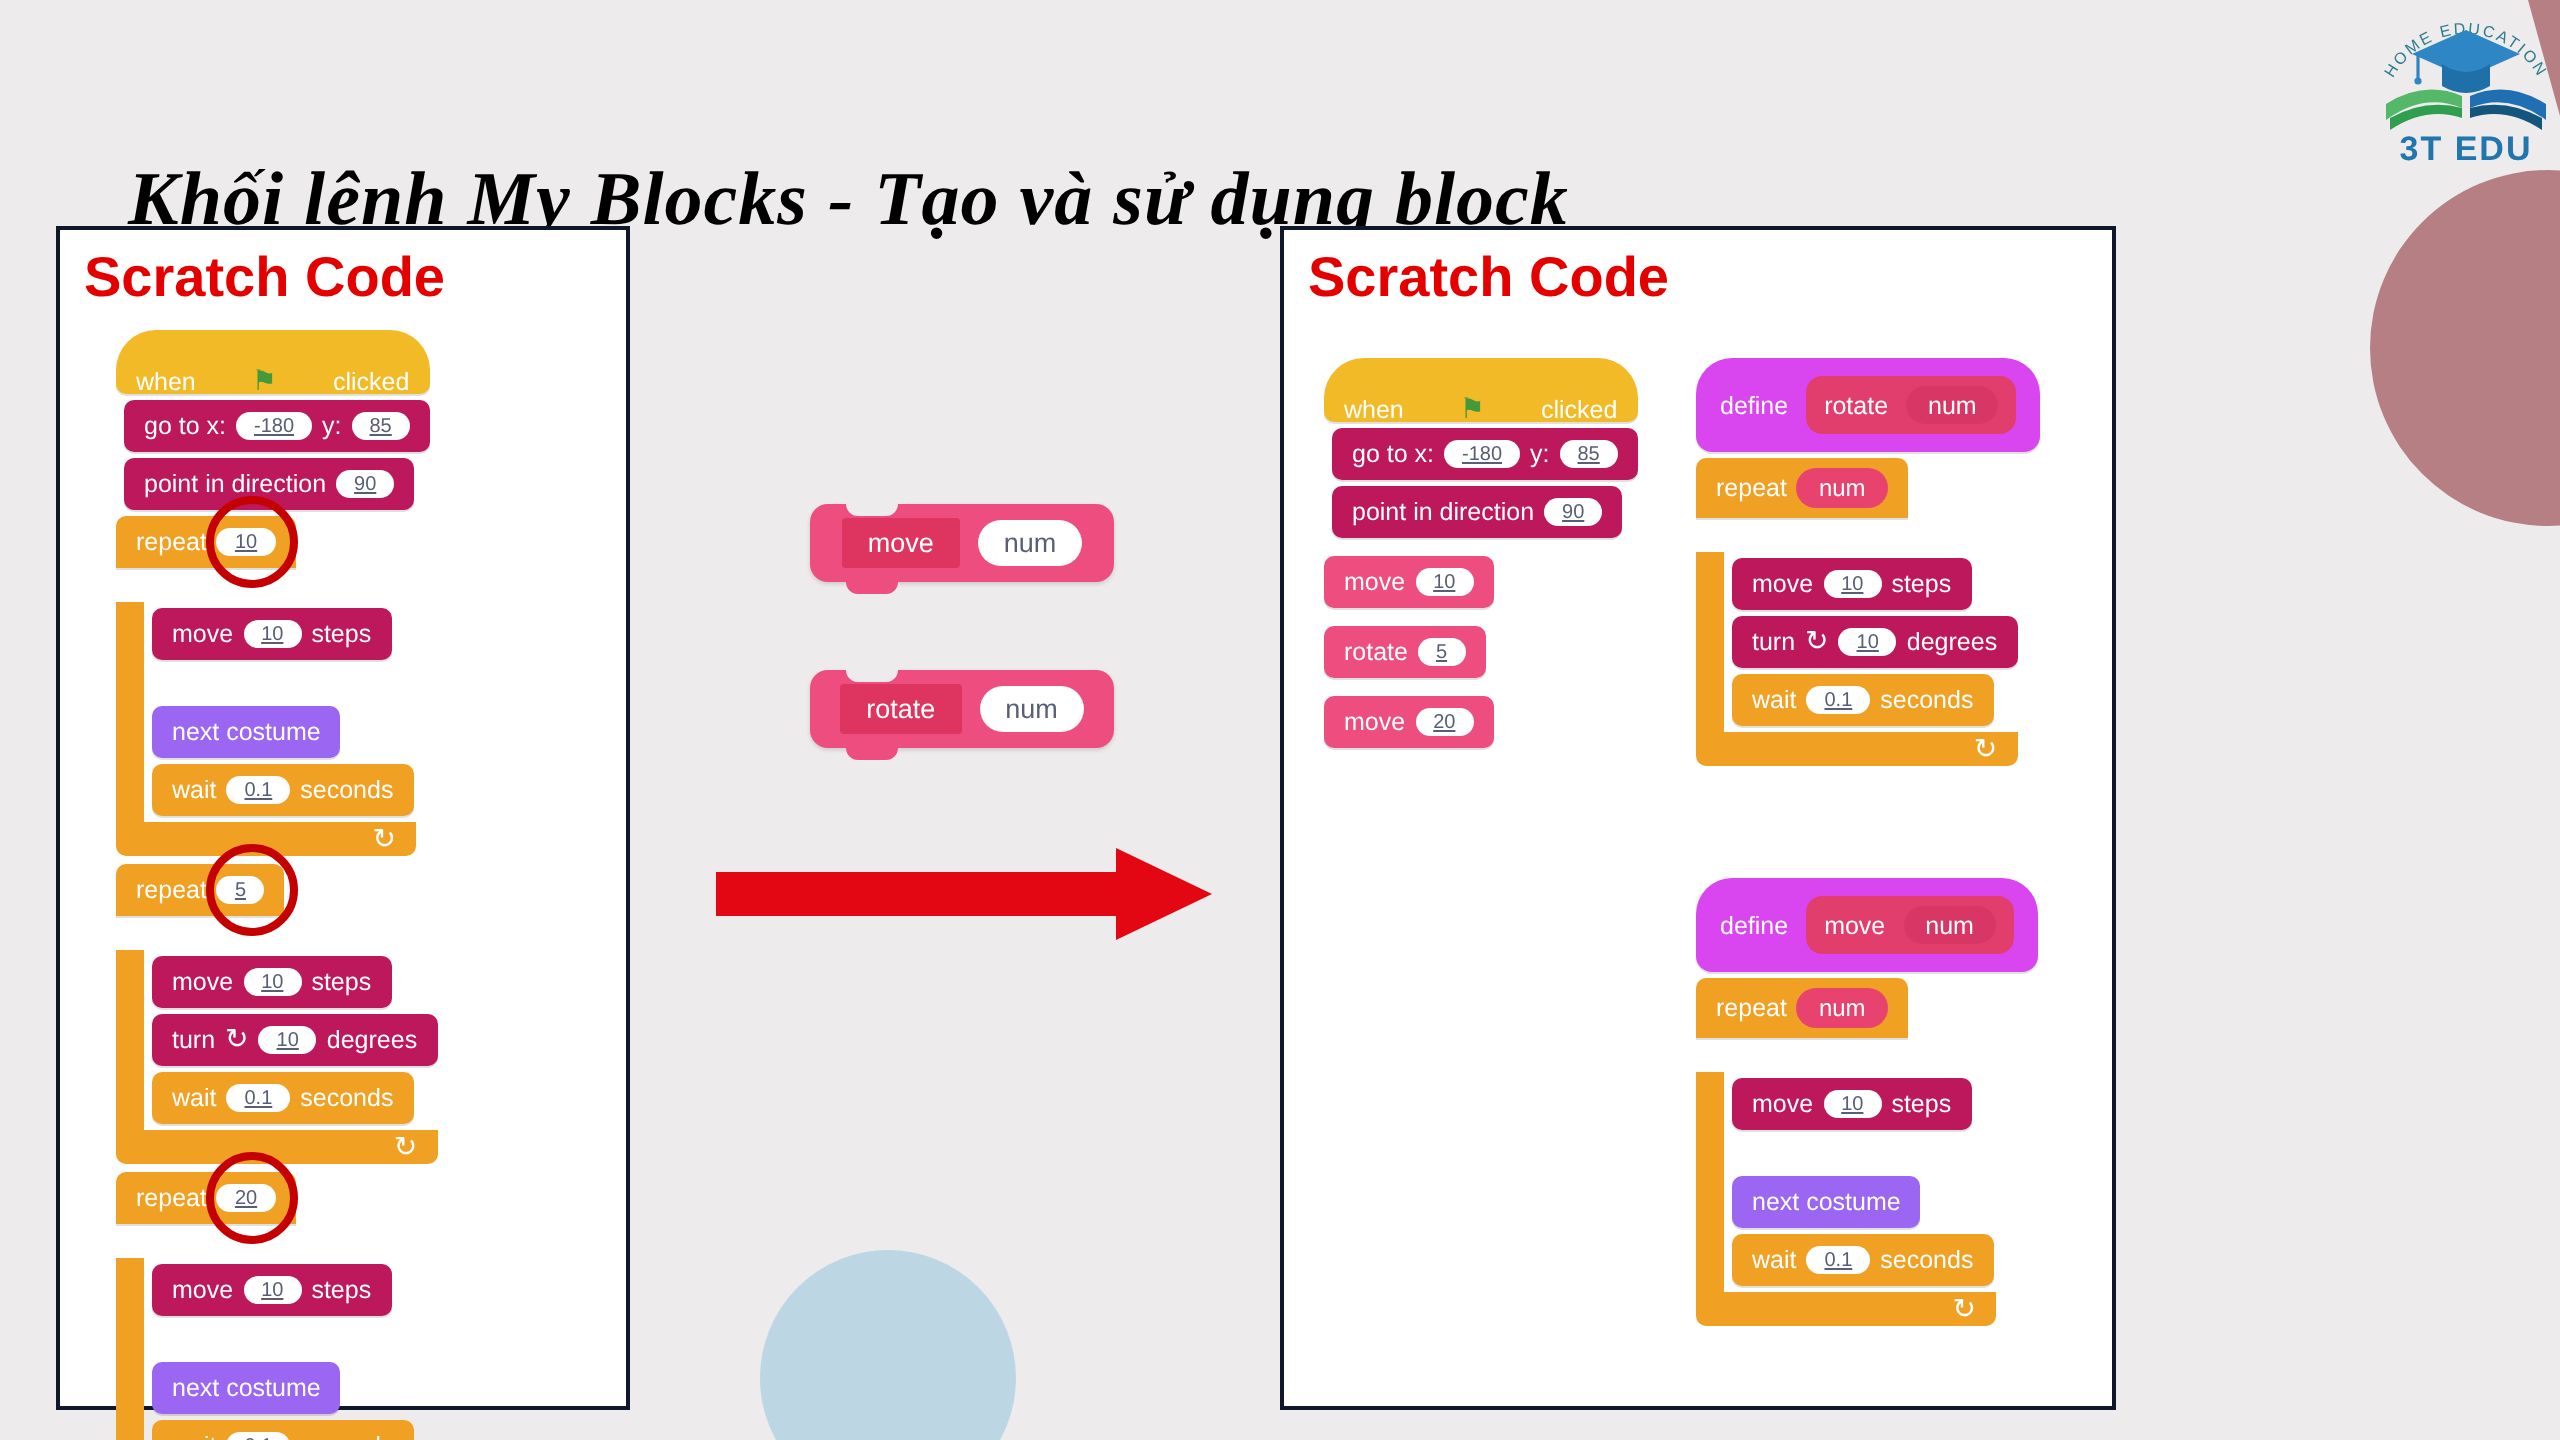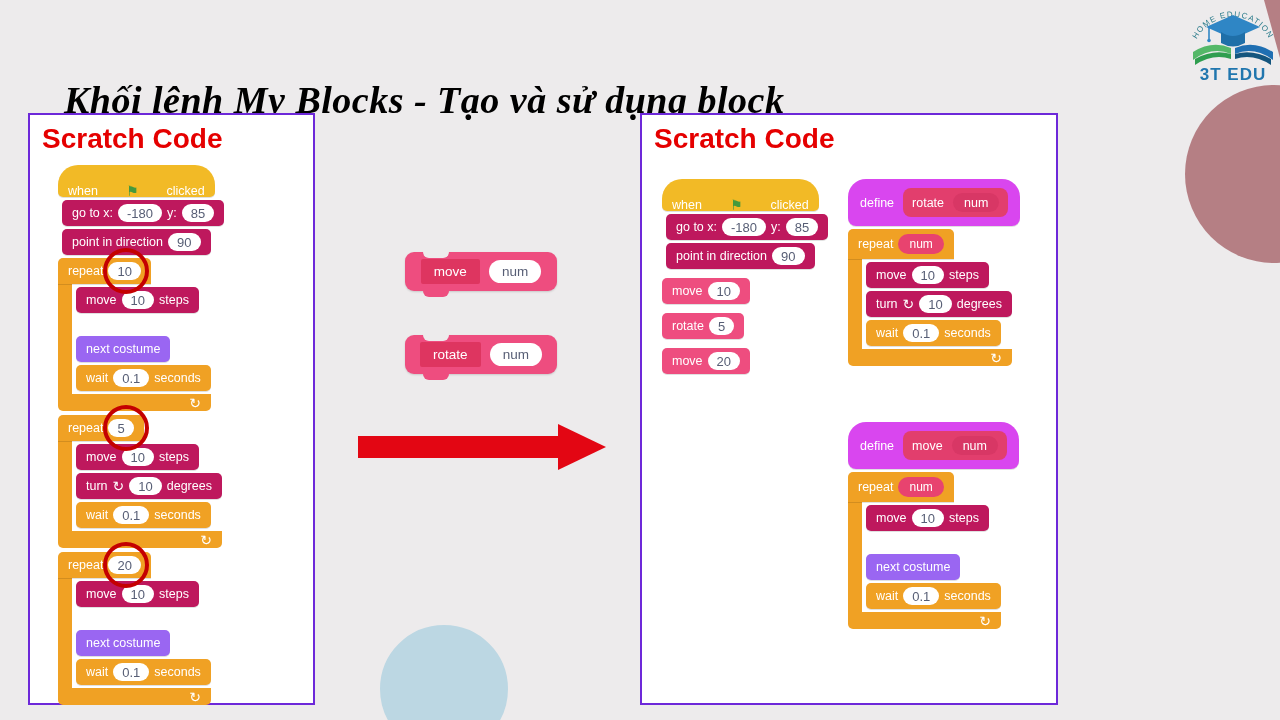--- a/index.html
+++ b/index.html
@@ -14,40 +14,40 @@
     border-radius:50%; background:#b57f84; }
   .corner-mauve { position:absolute; right:0; top:0; width:16px; height:58px;
     background:#b57f84; clip-path:polygon(0 0,100% 0,100% 100%); }
   .ring-blue { position:absolute; left:380px; top:625px; width:72px; height:72px;
     border:64px solid #bcd7e3; border-radius:50%; }
   
   .main-title { position:absolute; left:64px; top:58px;
     font-family:"Liberation Serif", serif; font-style:italic; font-weight:bold;
     font-size:38px; color:#000000; letter-spacing:0.5px;margin-top:20px; }
   
-  .panel { position:absolute; background:#ffffff; border:2px solid #6d28d9; }
+  .panel { position:absolute; background:#ffffff; border:2px solid #0f172a; }
   .panel-header { color:#e50000; font-weight:bold; font-size:28px; margin:8px 0 8px 12px; }
   .stack { display:flex; flex-direction:column; align-items:flex-start; }
   
   .blk { display:flex; align-items:center; gap:5px; height:26px; padding:0 10px;
     border-radius:5px; color:#fff; font-size:12.5px; width:max-content;
     margin-bottom:3px; box-shadow:0 1px 0 rgba(0,0,0,0.12); position:relative; }
   .evt { background:#f2ba26; }
   .mot { background:#be185d; }
   .ctl { background:#f0a124; }
   .lks { background:#9a66f2;margin-top:20px; }
   .myb { background:#ee4d7f; }
   .hat { border-radius:20px 20px 5px 5px; height:32px; padding-top:20px;gap:28px; }
   .pill { background:#fff; color:#575e75; border-radius:12px; padding:1.5px 9px;
-    font-size:13px; min-width:18px; text-align:center; }
+    font-size:10px; min-width:18px; text-align:center;text-decoration:underline; }
   .flag { color:#45993d; font-family:"DejaVu Sans", sans-serif; font-size:14px; line-height:1; }
   .turn-ic, .loop-ic { font-family:"DejaVu Sans", sans-serif; color:#fff; font-size:14px; line-height:1; }
   
   .cblock { position:relative; width:max-content; margin-bottom:4px; }
-  .c-head { margin-bottom:0; border-radius:5px 5px 0 0; }
+  .c-head { margin-bottom:17px; border-radius:5px 5px 0 0; }
   .c-body { display:flex; }
   .spine { width:14px; }
   .ctlbg { background:#f0a124; }
   .c-kids { padding:3px 0 0 4px; display:flex; flex-direction:column; align-items:flex-start; }
   .c-foot { height:17px; border-radius:0 0 5px 5px; display:flex; align-items:center;
     justify-content:flex-end; padding-right:10px; min-width:150px; width:100%; }
   
   .circ { position:absolute; left:45px; top:-10px; width:46px; height:46px;
     border:4px solid #c40001; border-radius:50%; z-index:6; pointer-events:none; }
   

